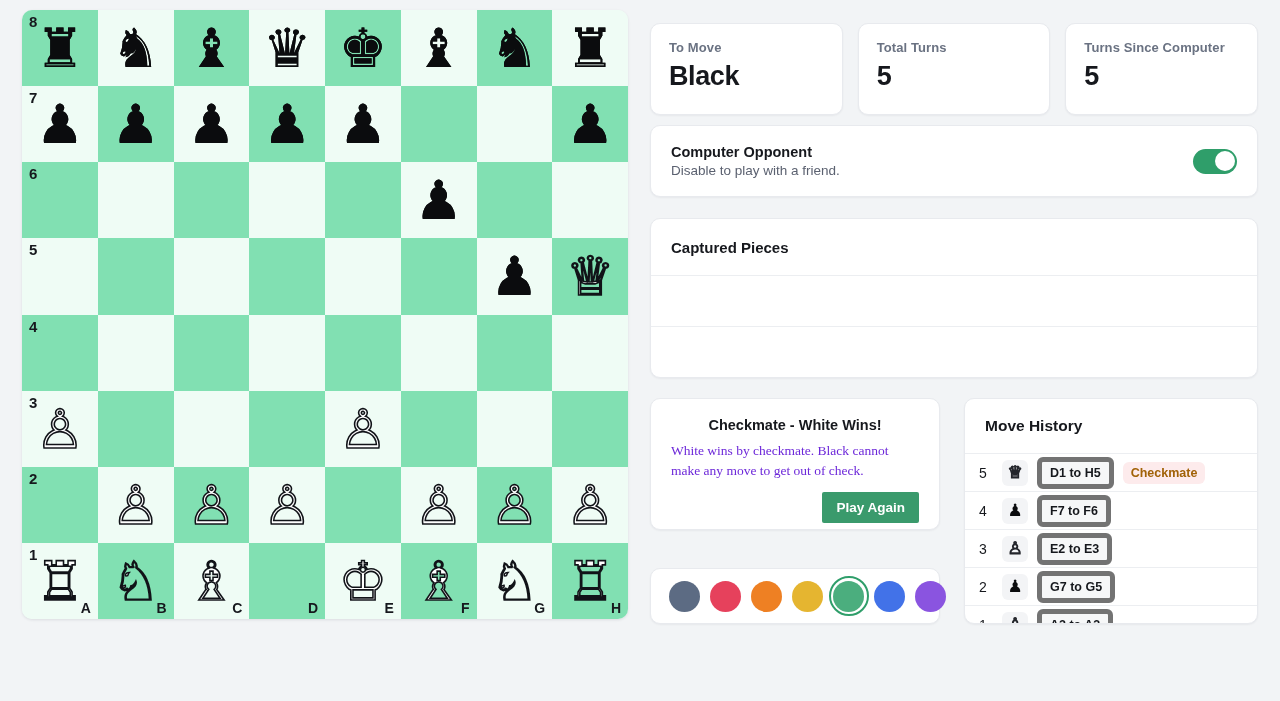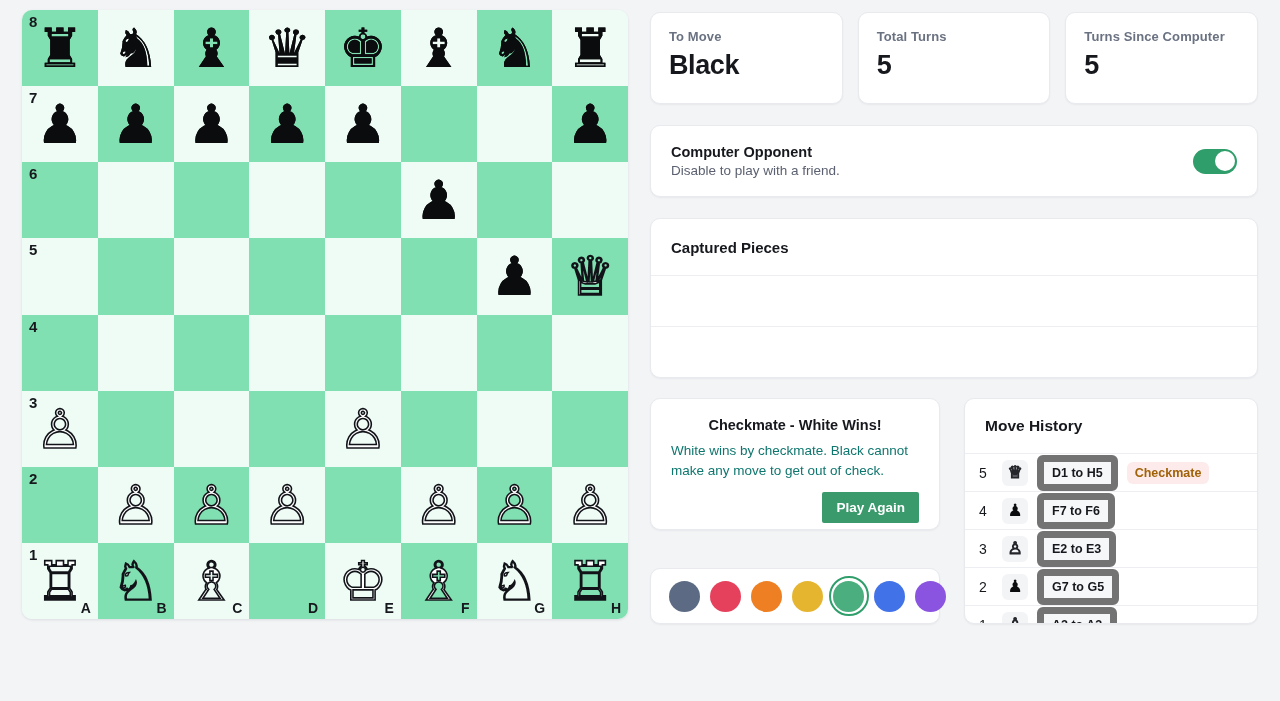--- a/index.html
+++ b/index.html
@@ -34,21 +34,21 @@
   }
   .piece { font-size: 54px; line-height: 1; display: block; }
   .piece.black { color: #0b0c0e; text-shadow: 0 0 0 #0b0c0e; }
   .piece.white { color: #ffffff; -webkit-text-stroke: 1.6px #111318; }
 
   
   .card {
     background: #fff; border: 1px solid #e8eaee; border-radius: 10px;
     box-shadow: 0 1px 2px rgba(16,24,40,.05);
   }
-  .stats { position: absolute; left: 650px; top: 12px; width: 608px; display: flex; gap: 15px; }
+  .stats { position: absolute; left: 650px; top: 23px; width: 608px; display: flex; gap: 15px; }
   .stat { flex: 1; height: 92px; padding: 16px 18px; }
   .stat-label { font-size: 13px; font-weight: 700; color: #6a7282; letter-spacing: .1px; }
   .stat-value { font-size: 27px; font-weight: 700; margin-top: 6px; letter-spacing: -.4px; }
 
   .opponent {
     position: absolute; left: 650px; top: 125px; width: 608px; height: 72px;
     display: flex; align-items: center; justify-content: space-between; padding: 0 20px;
   }
   .opp-title { font-size: 14.5px; font-weight: 700; }
   .opp-sub { font-size: 13.5px; color: #5b6170; margin-top: 3px; }
@@ -59,21 +59,21 @@
   .toggle .knob { position: absolute; top: 2.5px; right: 2.5px; width: 20px; height: 20px; border-radius: 50%; background: #fff; }
 
   .captured { position: absolute; left: 650px; top: 218px; width: 608px; height: 160px; overflow: hidden; }
   .captured-head { height: 56px; display: flex; align-items: center; padding: 0 20px; font-size: 15px; font-weight: 700; }
   .captured-row { height: 51px; border-top: 1px solid #eceef1; }
 
   .result {
     position: absolute; left: 650px; top: 398px; width: 290px; height: 132px; padding: 18px 20px 0 20px;
   }
   .result-title { font-size: 14.5px; font-weight: 700; text-align: center; }
-  .result-text { font-size: 13.5px; color: #0f766e; line-height: 1.45; margin-top: 8px; }
+  .result-text { font-size: 13.5px; color: #6d28d9; line-height: 1.45; margin-top: 8px; font-family: Liberation Serif, serif; }
   .result-btn-row { display: flex; justify-content: flex-end; margin-top: 12px; }
   .btn-play {
     background: #3a9a6c; color: #fff; border: none; border-radius: 2px;
     font-family: inherit; font-size: 13.5px; font-weight: 700; padding: 8px 14px; cursor: pointer;
   }
 
   .palette {
     position: absolute; left: 650px; top: 568px; width: 290px; height: 56px;
     display: flex; align-items: center; gap: 10px; padding: 0 18px;
   }
@@ -87,21 +87,21 @@
   .history-head { height: 54px; display: flex; align-items: center; padding: 0 20px; font-size: 15.5px; font-weight: 700; }
   .hrow { height: 38px; display: flex; align-items: center; gap: 9px; padding: 0 14px; border-top: 1px solid #eceef1; }
   .hnum { width: 14px; font-size: 14px; color: #16181d; }
   .hpiece {
     width: 26px; height: 26px; border-radius: 6px; background: #f3f4f6;
     display: flex; align-items: center; justify-content: center; font-size: 17px; line-height: 1;
   }
   .hpiece.white-p { color: #fff; -webkit-text-stroke: 1.1px #23252b; }
   .hpiece.black-p { color: #0b0c0e; }
   .hmove {
-    background: #f6f7f8; border: 7px solid #737373; border-radius: 6px;
+    background: #f6f7f8; border: 5px solid #737373; border-radius: 6px;
     font-size: 12.5px; font-weight: 700; padding: 4px 8px; color: #16181d; text-align: right;
   }
   .hbadge {
     background: #fdebec; color: #a16207; border-radius: 6px;
     font-size: 12.5px; font-weight: 700; padding: 4px 8px;
   }
 </style>
 </head>
 <body>
 

